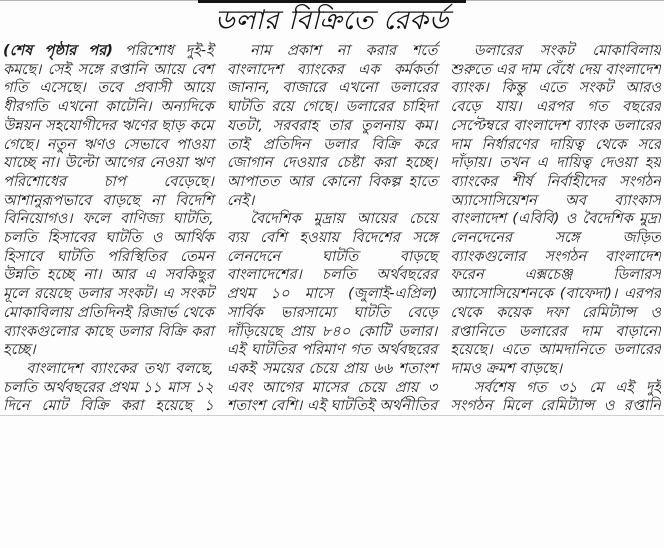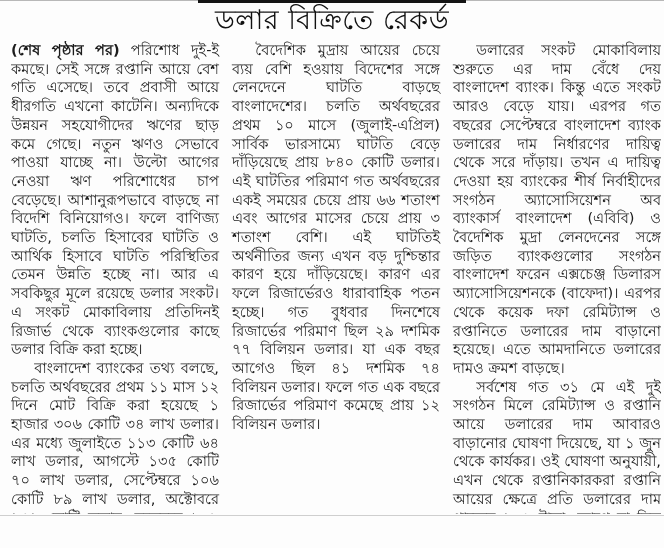--- a/index.html
+++ b/index.html
@@ -2,41 +2,40 @@
 <html lang="bn"><head>
 <meta charset="utf-8">
 <style>
   html,body{margin:0;padding:0;}
   body{
     width:664px;height:548px;overflow:hidden;
     background:#fdfdfd;
     font-family:"DejaVu Sans","Liberation Sans",sans-serif;
     color:#1c1c1c;
   }
-  .page{position:relative;width:664px;height:516px;}
+  .page{position:relative;width:664px;height:416px;font-style:italic;}
   .top-hairline{
     position:absolute;top:0;left:0;width:664px;height:1px;
     background:#b8b8b8;
   }
   .headline-rule{
     position:absolute;top:0;left:198px;width:268px;height:3px;
     background:#141414;
   }
   .headline{
     margin:0;padding-top:4px;
     text-align:center;
     font-size:27px;line-height:32px;font-weight:400;
     letter-spacing:0.5px;
     color:#111;
   }
   .columns{
     position:absolute;top:41px;left:3px;right:3px;bottom:2px;
     display:flex;gap:13px;
     overflow:hidden;
-    margin-left:8px;
   }
   .col{
     flex:1 1 0;
     text-align:justify;
     font-size:14.6px;line-height:18.7px;
   }
   .col p{margin:0;}
   .col p.indent{text-indent:1.6em;}
   .lead-bold{font-weight:bold;}
   .bottom-hairline{
@@ -55,20 +54,21 @@
   <h1 class="headline">ডলার বিক্রিতে রেকর্ড</h1>
 
   <div class="columns">
 
     <div class="col">
       <p><span class="lead-bold">(শেষ পৃষ্ঠার পর)</span><span> পরিশোধ দুই-ই কমছে। সেই সঙ্গে রপ্তানি আয়ে বেশ গতি এসেছে। তবে প্রবাসী আয়ে ধীরগতি এখনো কাটেনি। অন্যদিকে উন্নয়ন সহযোগীদের ঋণের ছাড় কমে গেছে। নতুন ঋণও সেভাবে পাওয়া যাচ্ছে না। উল্টো আগের নেওয়া ঋণ পরিশোধের চাপ বেড়েছে। আশানুরূপভাবে বাড়ছে না বিদেশি বিনিয়োগও। ফলে বাণিজ্য ঘাটতি, চলতি হিসাবের ঘাটতি ও আর্থিক হিসাবে ঘাটতি পরিস্থিতির তেমন উন্নতি হচ্ছে না। আর এ সবকিছুর মূলে রয়েছে ডলার সংকট। এ সংকট মোকাবিলায় প্রতিদিনই রিজার্ভ থেকে ব্যাংকগুলোর কাছে ডলার বিক্রি করা হচ্ছে।</span></p>
       <p class="indent">বাংলাদেশ ব্যাংকের তথ্য বলছে, চলতি অর্থবছরের প্রথম ১১ মাস ১২ দিনে মোট বিক্রি করা হয়েছে ১ হাজার ৩০৬ কোটি ৩৪ লাখ ডলার। এর মধ্যে জুলাইতে ১১৩ কোটি ৬৪ লাখ ডলার, আগস্টে ১৩৫ কোটি ৭০ লাখ ডলার, সেপ্টেম্বরে ১০৬ কোটি ৮৯ লাখ ডলার, অক্টোবরে ১৪১ কোটি ডলার, নভেম্বরে ১৩৯ কোটি ৩৫ লাখ ডলার, ডিসেম্বরে ১৪৩ কোটি ২৮ লাখ ডলার, জানুয়ারিতে ১২২ কোটি ১৮ লাখ ডলার, ফেব্রুয়ারিতে ৯২ কোটি ৪২ লাখ ডলার, মার্চে ৯৭ কোটি ৯০ লাখ ডলার, এপ্রিলে ৮৫ কোটি ডলার ও মে-তে ৯০ কোটি ৯৫ লাখ ডলার এবং জুন মাসের প্রথম ছয় দিনে ৩৭ কোটি ৭০ লাখ ডলার বিক্রি করা হয়। এর আগে ২০২১-২২</p>
     </div>
 
     <div class="col">
+      <p class="indent">নাম প্রকাশ না করার শর্তে বাংলাদেশ ব্যাংকের এক কর্মকর্তা জানান, বাজারে এখনো ডলারের ঘাটতি রয়ে গেছে। ডলারের চাহিদা যতটা, সরবরাহ তার তুলনায় কম। তাই প্রতিদিন ডলার বিক্রি করে জোগান দেওয়ার চেষ্টা করা হচ্ছে। আপাতত আর কোনো বিকল্প হাতে নেই।</p>
       <p class="indent">বৈদেশিক মুদ্রায় আয়ের চেয়ে ব্যয় বেশি হওয়ায় বিদেশের সঙ্গে লেনদেনে ঘাটতি বাড়ছে বাংলাদেশের। চলতি অর্থবছরের প্রথম ১০ মাসে (জুলাই-এপ্রিল) সার্বিক ভারসাম্যে ঘাটতি বেড়ে দাঁড়িয়েছে প্রায় ৮৪০ কোটি ডলার। এই ঘাটতির পরিমাণ গত অর্থবছরের একই সময়ের চেয়ে প্রায় ৬৬ শতাংশ এবং আগের মাসের চেয়ে প্রায় ৩ শতাংশ বেশি। এই ঘাটতিই অর্থনীতির জন্য এখন বড় দুশ্চিন্তার কারণ হয়ে দাঁড়িয়েছে। কারণ এর ফলে রিজার্ভেরও ধারাবাহিক পতন হচ্ছে। গত বুধবার দিনশেষে রিজার্ভের পরিমাণ ছিল ২৯ দশমিক ৭৭ বিলিয়ন ডলার। যা এক বছর আগেও ছিল ৪১ দশমিক ৭৪ বিলিয়ন ডলার। ফলে গত এক বছরে রিজার্ভের পরিমাণ কমেছে প্রায় ১২ বিলিয়ন ডলার।</p>
     </div>
 
     <div class="col">
       <p class="indent">ডলারের সংকট মোকাবিলায় শুরুতে এর দাম বেঁধে দেয় বাংলাদেশ ব্যাংক। কিন্তু এতে সংকট আরও বেড়ে যায়। এরপর গত বছরের সেপ্টেম্বরে বাংলাদেশ ব্যাংক ডলারের দাম নির্ধারণের দায়িত্ব থেকে সরে দাঁড়ায়। তখন এ দায়িত্ব দেওয়া হয় ব্যাংকের শীর্ষ নির্বাহীদের সংগঠন অ্যাসোসিয়েশন অব ব্যাংকার্স বাংলাদেশ (এবিবি) ও বৈদেশিক মুদ্রা লেনদেনের সঙ্গে জড়িত ব্যাংকগুলোর সংগঠন বাংলাদেশ ফরেন এক্সচেঞ্জ ডিলারস অ্যাসোসিয়েশনকে (বাফেদা)। এরপর থেকে কয়েক দফা রেমিট্যান্স ও রপ্তানিতে ডলারের দাম বাড়ানো হয়েছে। এতে আমদানিতে ডলারের দামও ক্রমশ বাড়ছে।</p>
       <p class="indent">সর্বশেষ গত ৩১ মে এই দুই সংগঠন মিলে রেমিট্যান্স ও রপ্তানি আয়ে ডলারের দাম আবারও বাড়ানোর ঘোষণা দিয়েছে, যা ১ জুন থেকে কার্যকর। ওই ঘোষণা অনুযায়ী, এখন থেকে রপ্তানিকারকরা রপ্তানি আয়ের ক্ষেত্রে প্রতি ডলারের দাম পাচ্ছেন ১০৭ টাকা, আগে যা ছিল ১০৬ টাকা। আর প্রবাসী আয়ে ডলারের দাম নির্ধারণ করা হয় ১০৮ টাকা ৫০ পয়সা। আগে এ দাম ছিল ১০৮ টাকা। নতুন সিদ্ধান্তের ফলে পণ্য আমদানির ক্ষেত্রে ডলারের দাম পড়বে সর্বোচ্চ ১০৮-১০৯ টাকা। তবে এই দামে ব্যাংকে ডলার মিলছে না বলে অভিযোগ ব্যবসায়ীদের। গতকাল আন্তঃব্যাংকে ডলার বিক্রি হয়েছে ১০৮ টাকা ৭০ পয়সা।</p>
     </div>
 
   </div>
 

